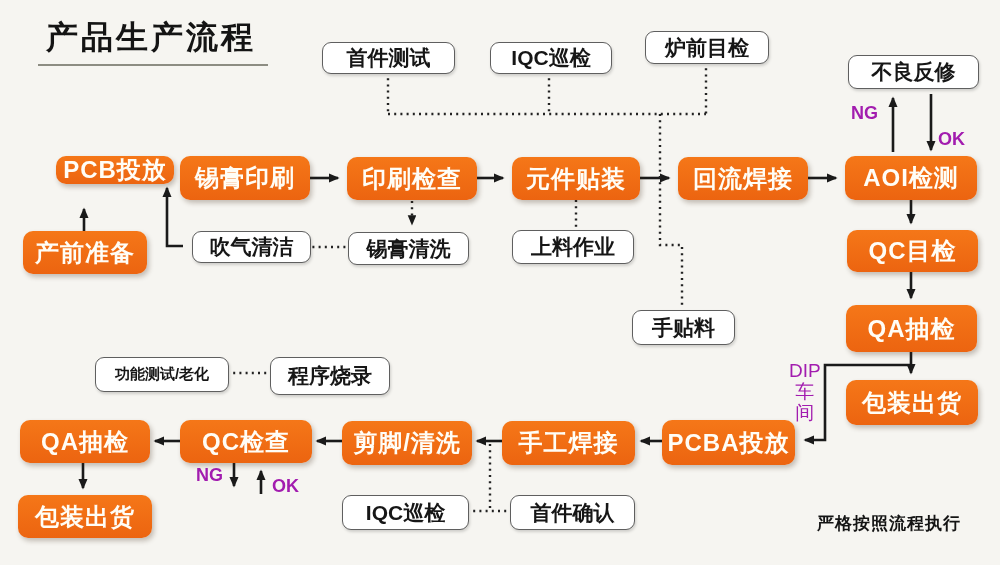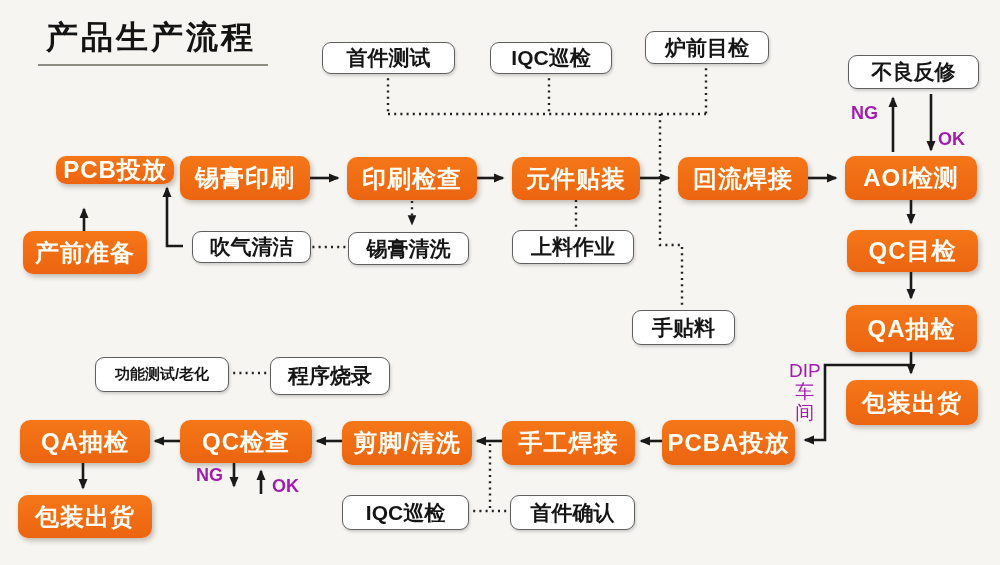--- a/index.html
+++ b/index.html
@@ -128,14 +128,15 @@
   <div class="lbl" style="left:938px;top:130px;">OK</div>
   <div class="lbl" style="left:196px;top:466px;">NG</div>
   <div class="lbl" style="left:272px;top:477px;">OK</div>
 
   <div id="dip-label">
     <span>DIP</span>
     <span>车</span>
     <span>间</span>
   </div>
 
+  <div id="slogan">严格按照流程执行</div>
 
 </div>
 
 </body></html>

